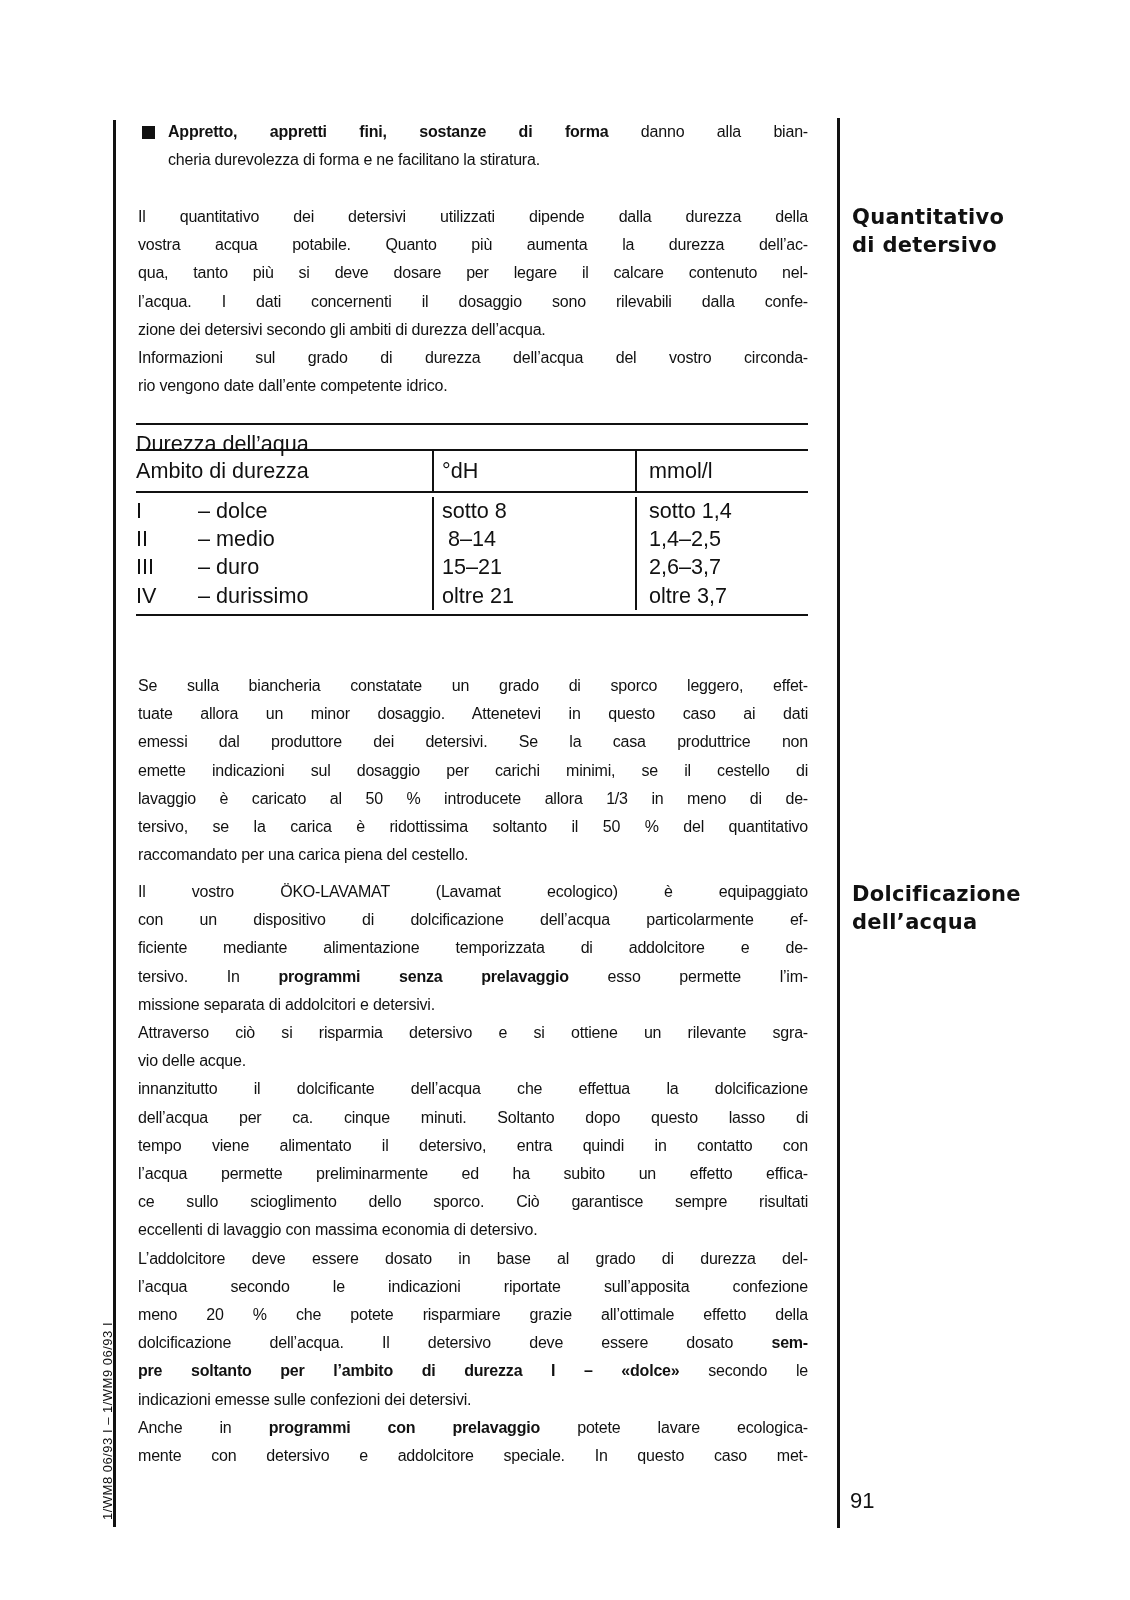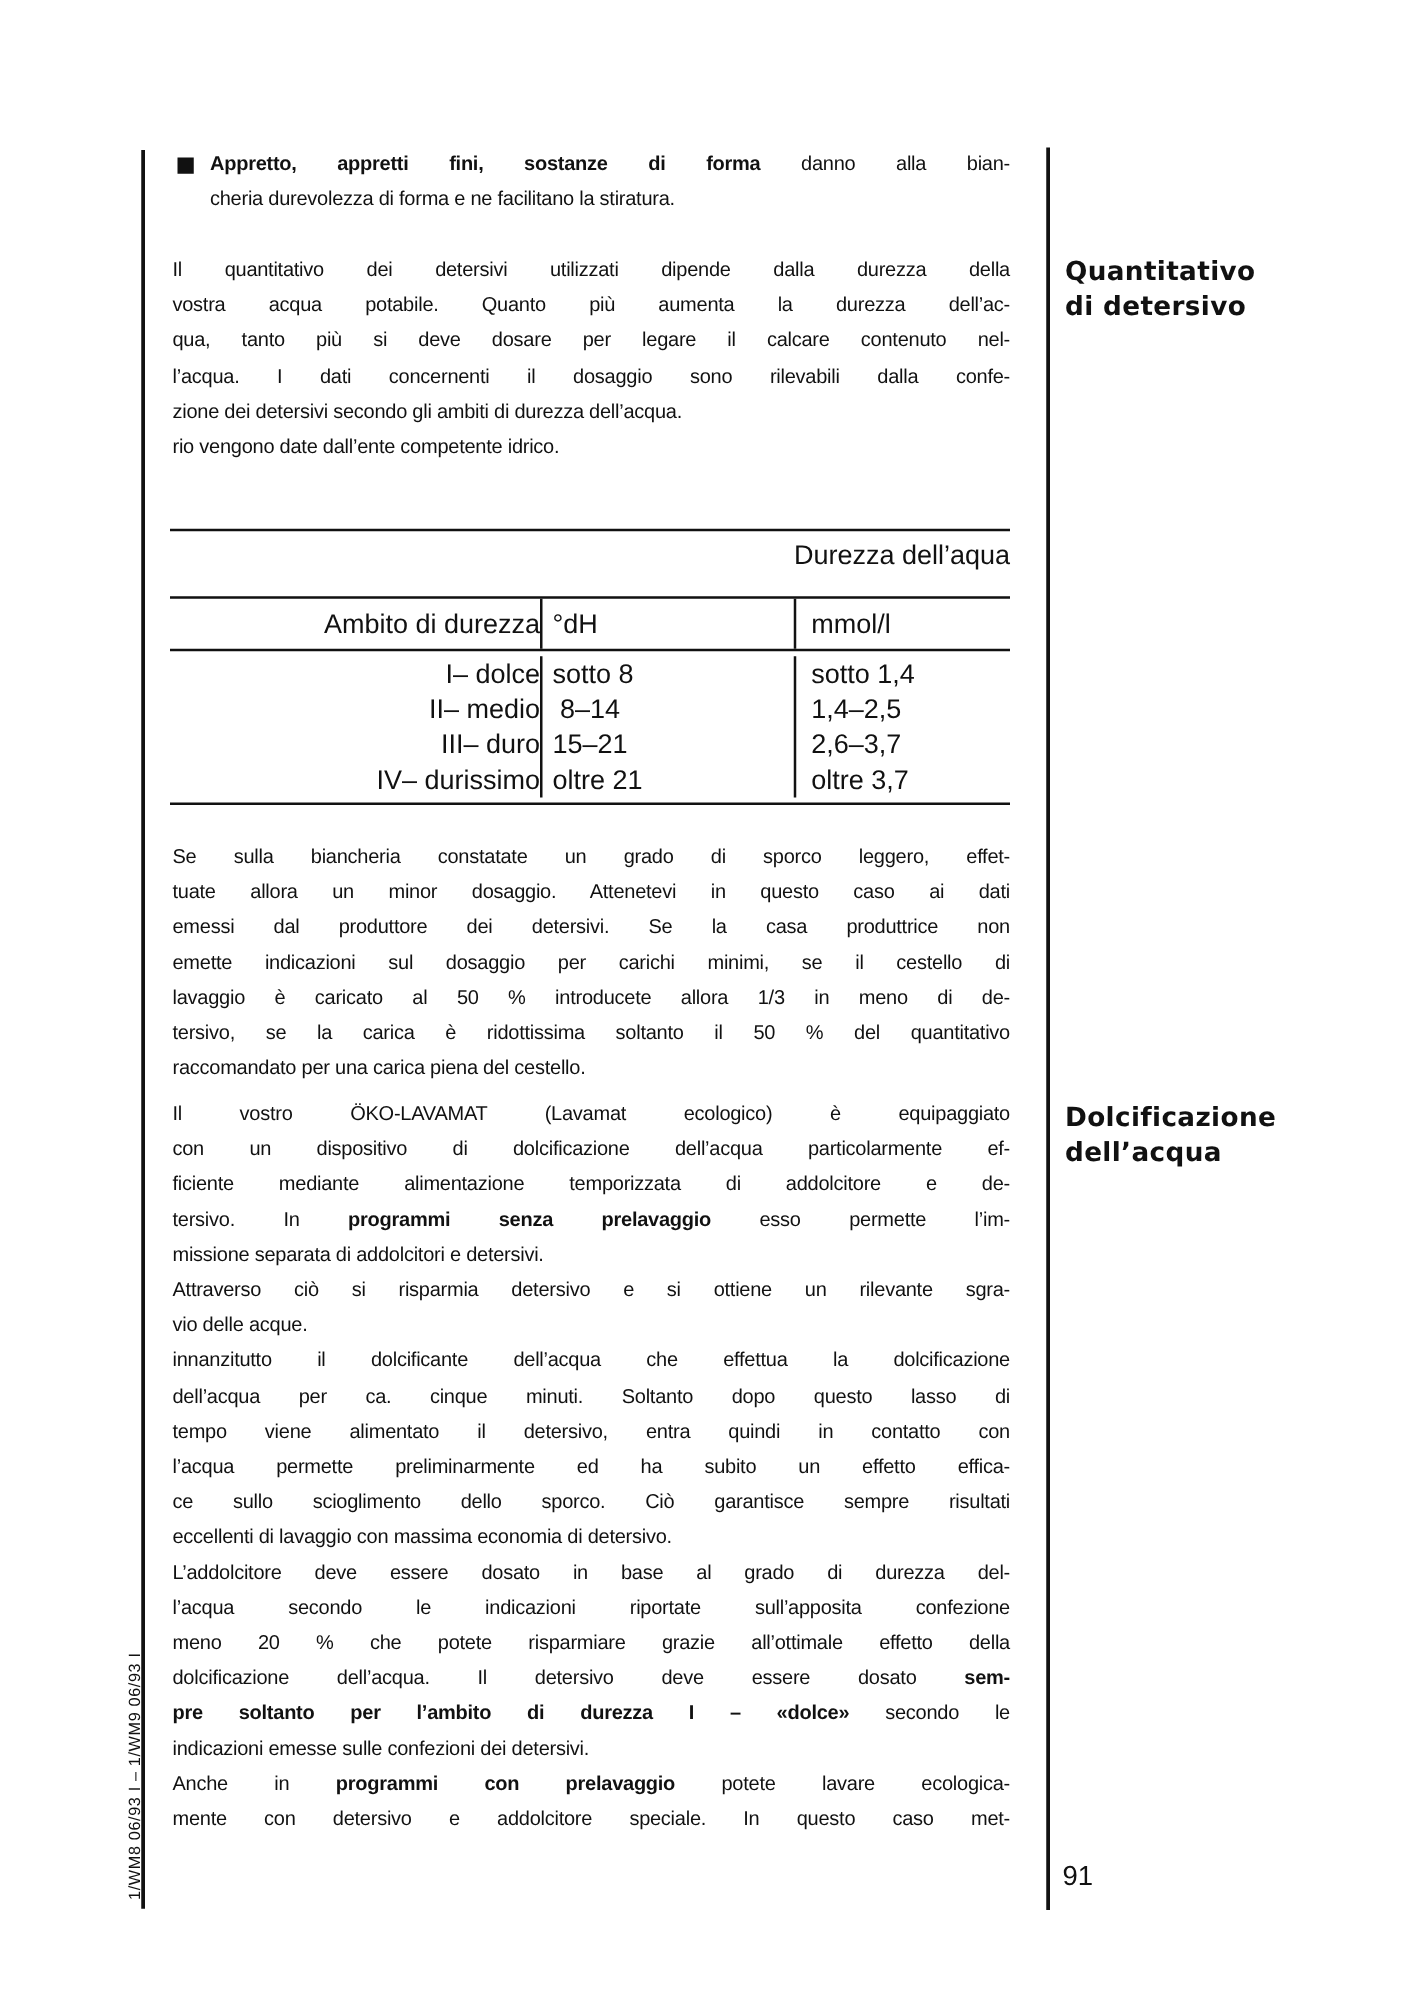--- a/index.html
+++ b/index.html
@@ -26,24 +26,24 @@
     .sh1 { top: 203px; }
     .sh2 { top: 880px; }
     .page-number { position: absolute; left: 850px; top: 1488px; font-size: 22px; }
     .margin-code {
       position: absolute; left: 100px; top: 1520px; transform-origin: 0 0; transform: rotate(-90deg);
       font-size: 13px; white-space: nowrap; letter-spacing: 0.5px;
     }
     
     .table { position: absolute; left: 136px; top: 423px; width: 672px; font-size: 21.6px; }
     .t-top { border-top: 2px solid #111; height: 0; }
-    .t-title { text-align: right; height: 52px; line-height: 38px; }
+    .t-title { text-align: left; height: 24px; line-height: 38px; }
     .t-head { display: flex; border-top: 2px solid #111; border-bottom: 2px solid #111; height: 40px; line-height: 40px; }
     .t-body { display: flex; border-bottom: 2px solid #111; padding: 4px 0 4px 0; }
-    .col1 { width: 296px; padding-left: 0; text-align: right; }
+    .col1 { width: 296px; padding-left: 0; }
     .col2 { width: 193px; border-left: 2px solid #111; padding-left: 8px; }
     .col3 { flex: 1; border-left: 2px solid #111; padding-left: 12px; }
     .cell-line { display: block; height: 28.2px; line-height: 28.2px; white-space: nowrap; }
     .roman { display: inline-block; width: 62px; }
   </style>
 </head>
 <body>
 
 <div class="vline vline-left"></div>
 <div class="vline vline-right"></div>
@@ -64,20 +64,21 @@
   <div>Dolcificazione</div>
   <div>dell’acqua</div>
 </div>
 
 <div class="main p1">
   <span class="line justify">Il quantitativo dei detersivi utilizzati dipende dalla durezza della</span>
   <span class="line justify">vostra acqua potabile. Quanto più aumenta la durezza dell’ac-</span>
   <span class="line justify">qua, tanto più si deve dosare per legare il calcare contenuto nel-</span>
   <span class="line justify">l’acqua. I dati concernenti il dosaggio sono rilevabili dalla confe-</span>
   <span class="line">zione dei detersivi secondo gli ambiti di durezza dell’acqua.</span>
+  <span class="line justify">Informazioni sul grado di durezza dell’acqua del vostro circonda-</span>
   <span class="line">rio vengono date dall’ente competente idrico.</span>
 </div>
 
 <div class="table">
   <div class="t-top"></div>
   <div class="t-title">Durezza dell’aqua</div>
   <div class="t-head">
     <div class="col1">Ambito di durezza</div>
     <div class="col2">°dH</div>
     <div class="col3">mmol/l</div>

